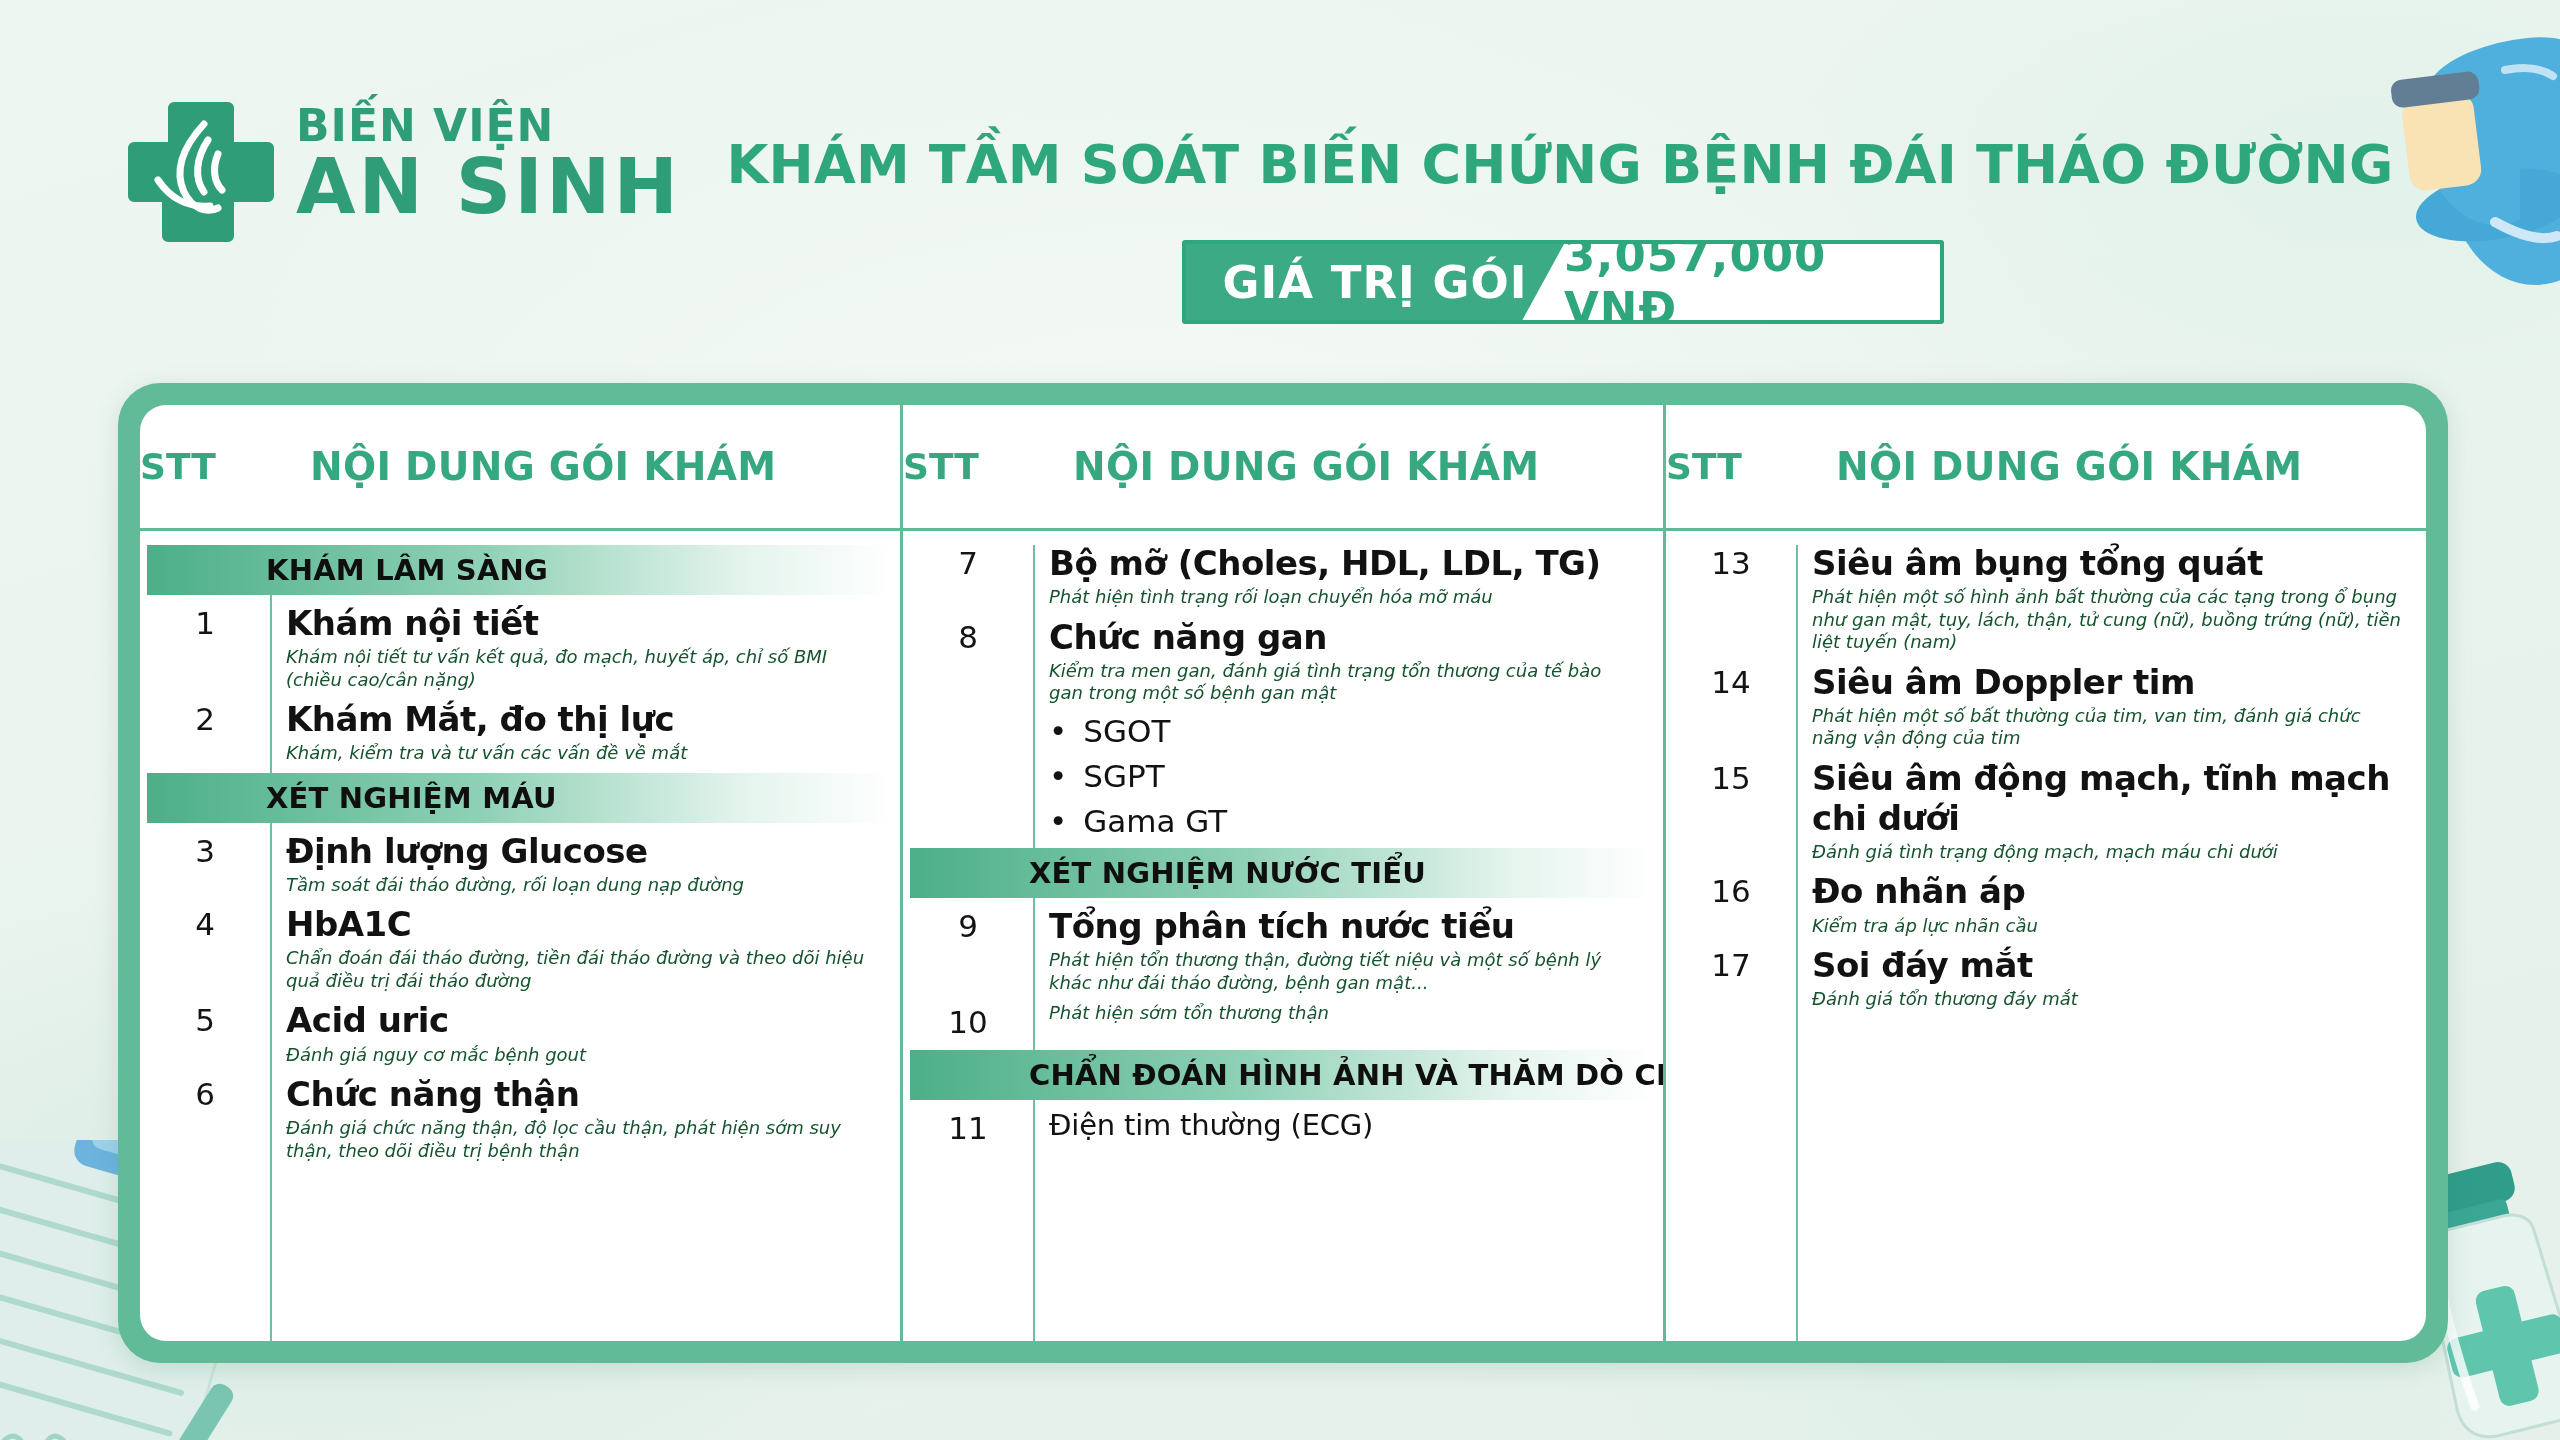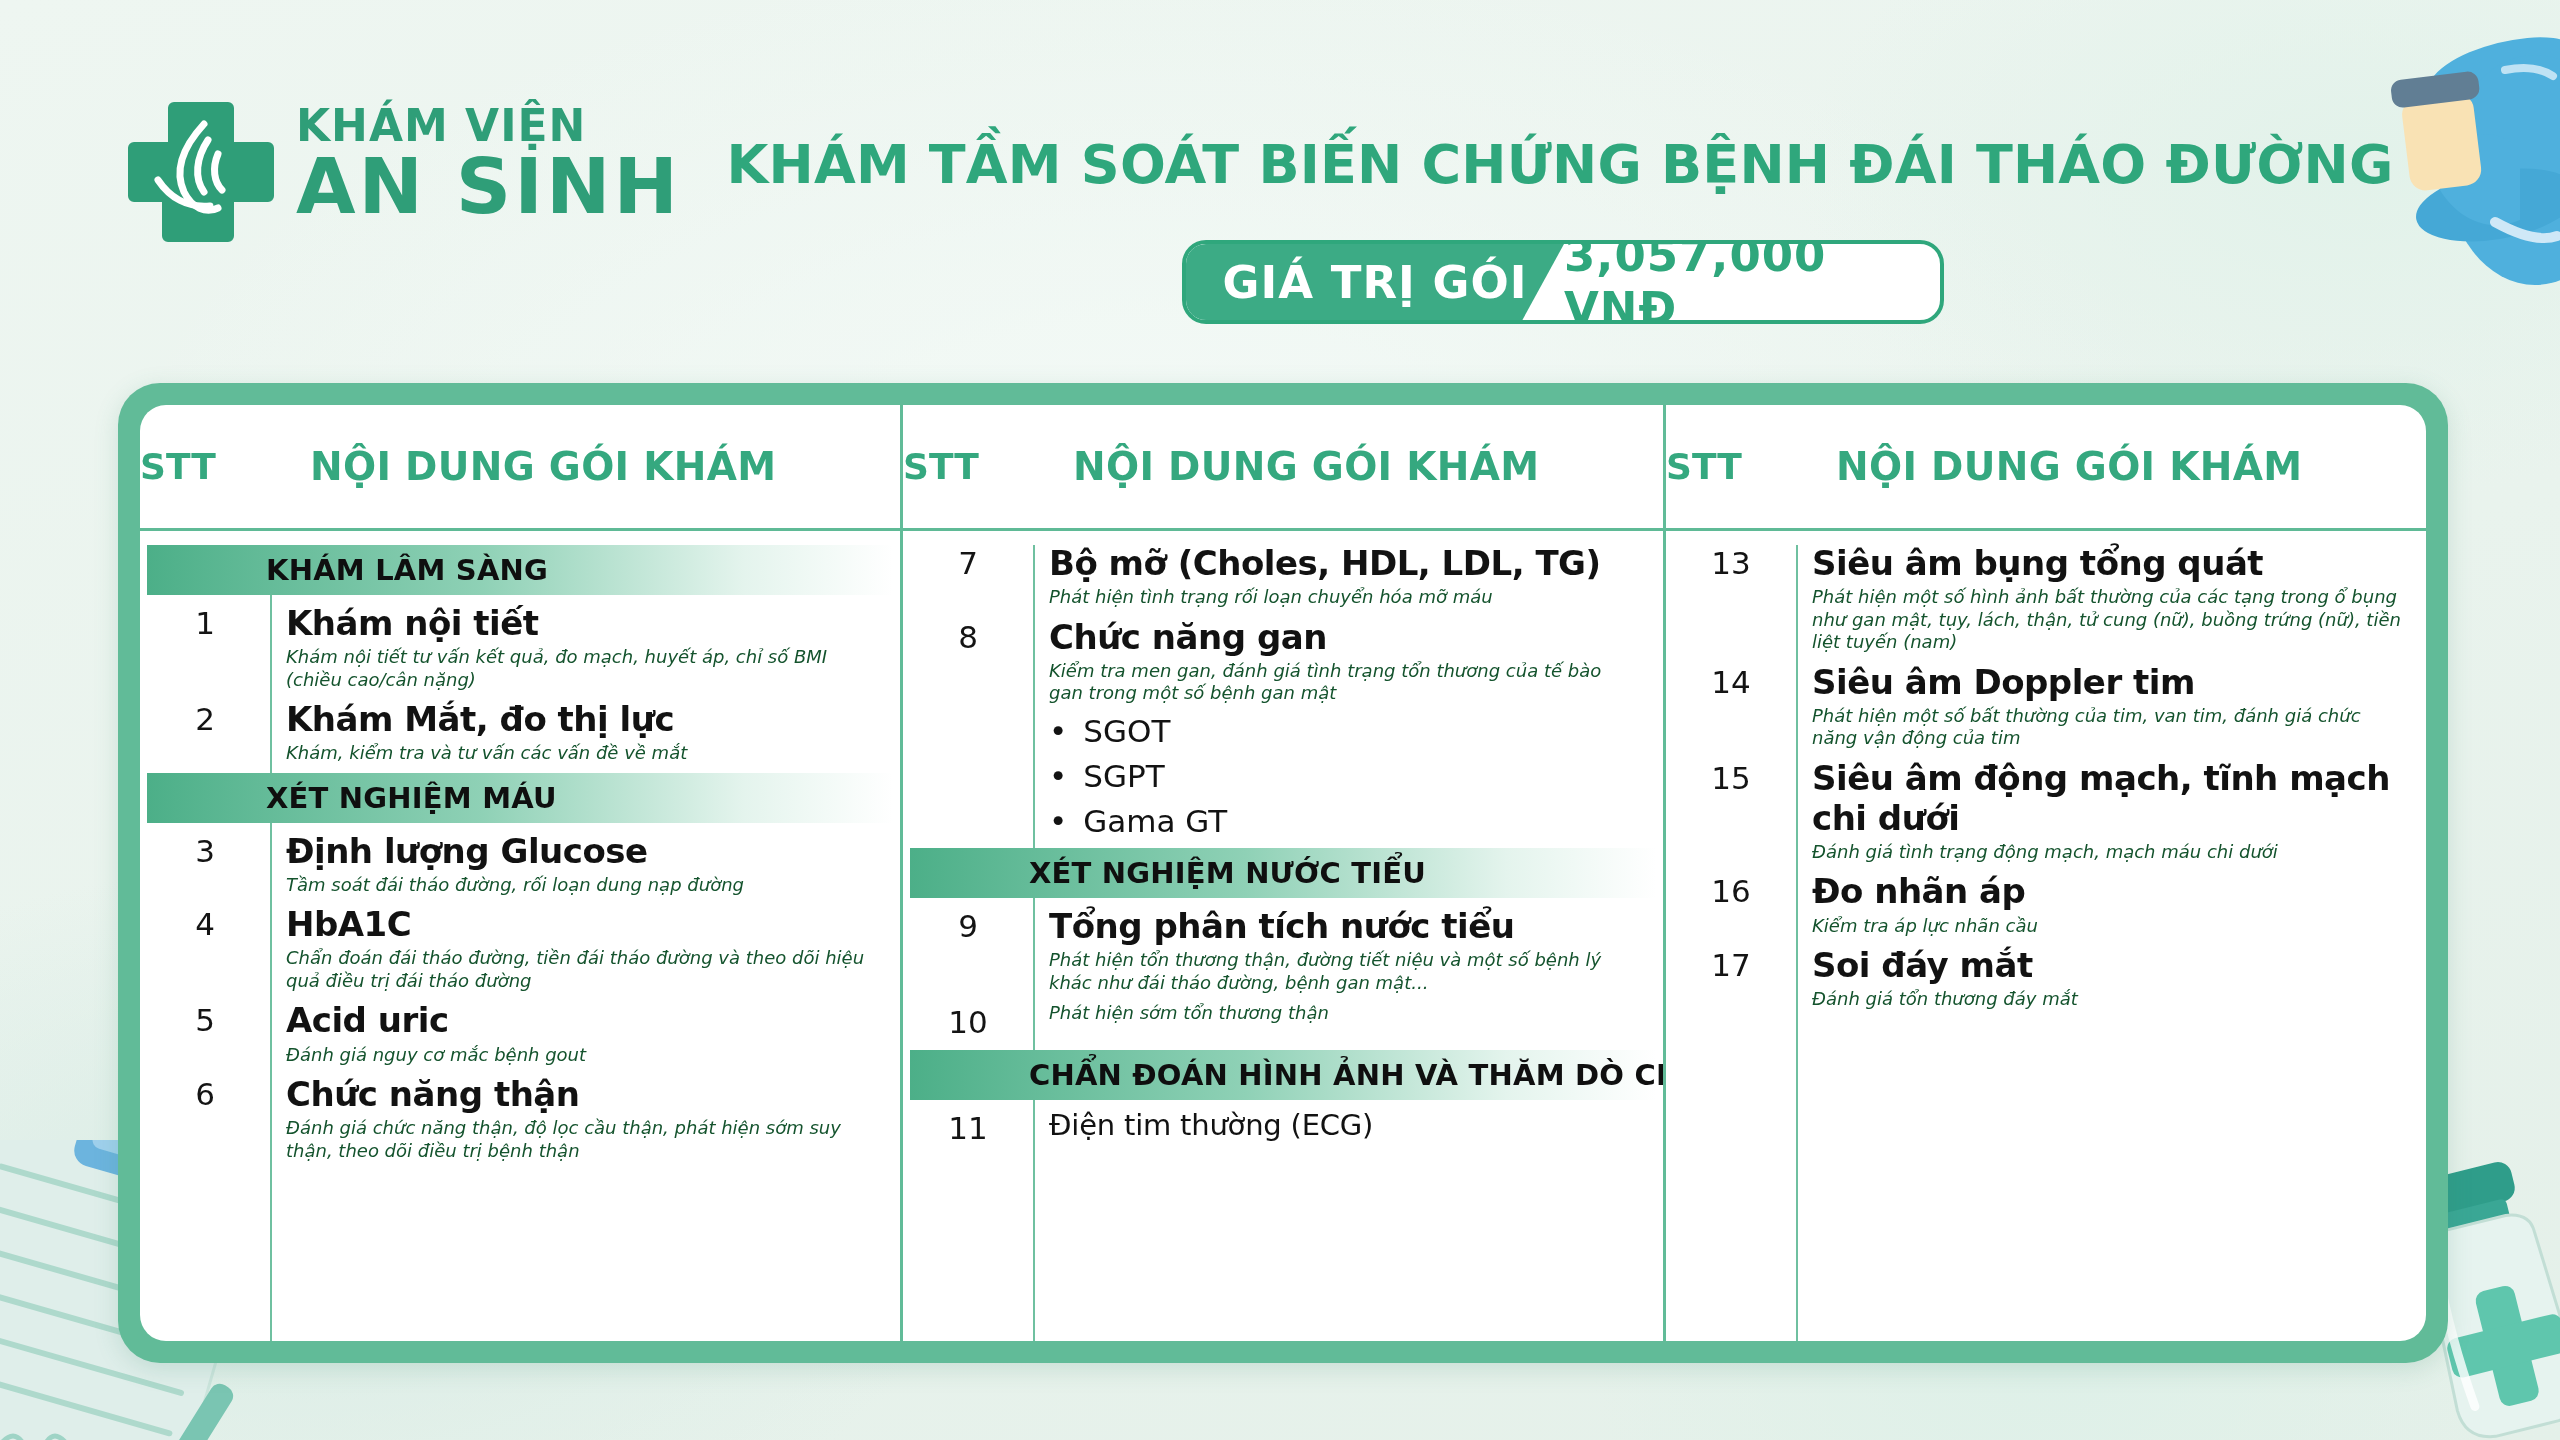--- a/index.html
+++ b/index.html
@@ -23,21 +23,21 @@
   .brand .l2 { font-size:77px; font-weight:800; letter-spacing:3px; }
 
   .page-title {
     position:absolute; left:720px; top:133px; width:1680px;
     font-size:54px; font-weight:800; color:#2fa77c; letter-spacing:0.2px;
     text-align:center; white-space:nowrap;
   }
 
   .price-pill {
     position:absolute; left:1182px; top:240px; width:762px; height:84px;
-    background:#ffffff; border:4px solid #2fa77c; border-radius:24px;
+    background:#ffffff; border:4px solid #2fa77c; border-radius:3px;
     display:flex; overflow:hidden;
   }
   .price-left {
     width:378px; background:#3cab85; color:#ffffff;
     display:flex; align-items:center; justify-content:center;
     font-size:45px; font-weight:700; letter-spacing:1px;
     clip-path:polygon(0 0, 100% 0, 89% 100%, 0 100%);
   }
   .price-right {
     flex:1; display:flex; align-items:center; justify-content:center;
@@ -142,21 +142,21 @@
     <path d="M46 6 h60 a6 6 0 0 1 6 6 v34 h34 a6 6 0 0 1 6 6 v48 a6 6 0 0 1-6 6 h-34 v34 a6 6 0 0 1-6 6 H46 a6 6 0 0 1-6-6 v-34 H12 a6 6 0 0 1-6-6 V52 a6 6 0 0 1 6-6 h34 V12 a6 6 0 0 1 6-6 Z" fill="#2f9e78"></path>
     <g stroke="#ffffff" stroke-width="7" fill="none" stroke-linecap="round">
       <path d="M82 28 C60 52 52 74 62 96 C70 112 84 118 96 112"></path>
       <path d="M86 44 C74 62 72 82 82 96"></path>
       <path d="M96 58 C90 72 92 86 100 94"></path>
       <path d="M36 84 C48 102 66 112 88 110"></path>
     </g>
   </svg>
 
   <div class="brand">
-    <div class="l1">KHÁM VIỆN</div>
+    <div class="l1">BIẾN VIỆN</div>
     <div class="l2">AN SINH</div>
   </div>
 
   <div class="page-title">KHÁM TẦM SOÁT BIẾN CHỨNG BỆNH ĐÁI THÁO ĐƯỜNG</div>
 
   <div class="price-pill">
     <div class="price-left">GIÁ TRỊ GÓI</div>
     <div class="price-right">3,057,000 VNĐ</div>
   </div>
 

